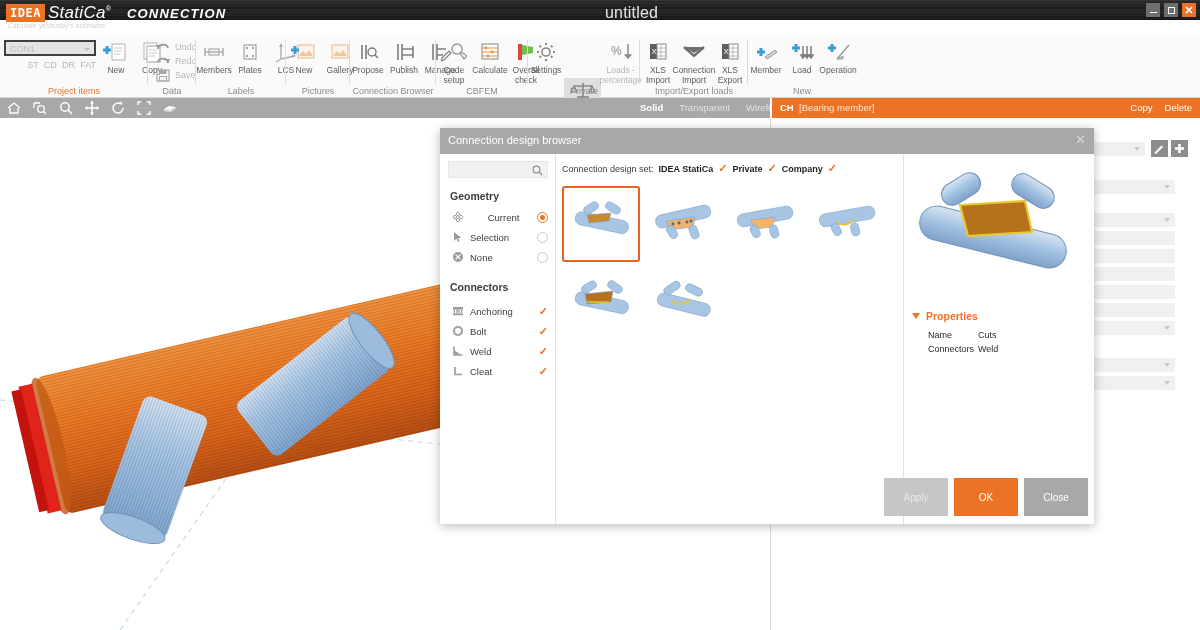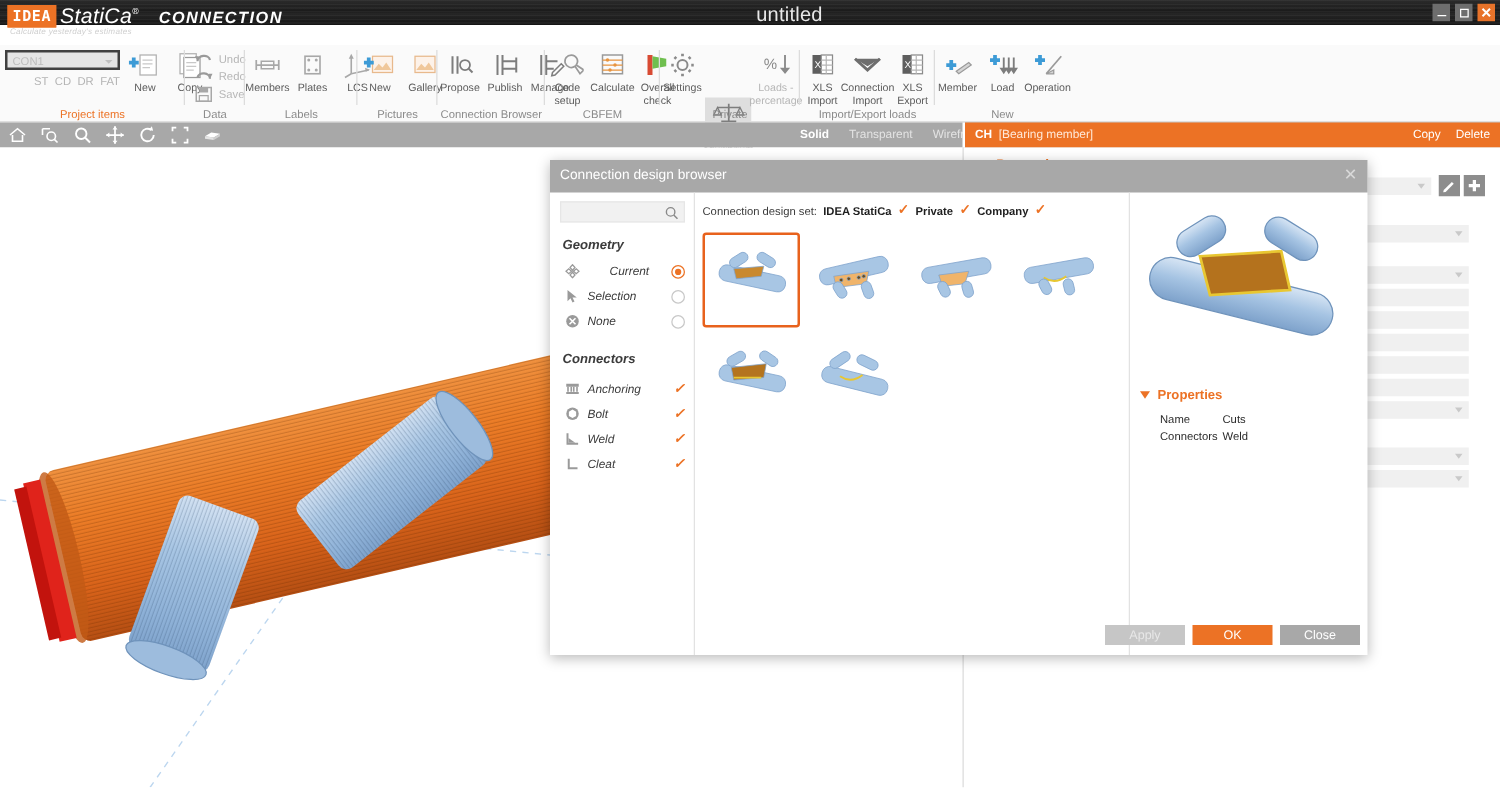--- a/index.html
+++ b/index.html
@@ -205,21 +205,21 @@
   .preview { position: absolute; left: 6px; top: 6px; width: 178px; height: 130px; }
   .prop-head { position: absolute; left: 8px; top: 156px; display: flex; align-items: center; gap: 6px; }
   .prop-head .tri { border-left: 4px solid transparent; border-right: 4px solid transparent;
     border-top: 6px solid #ec7225; }
   .prop-head .txt { font-size: 10.5px; color: #ec7225; font-weight: bold; }
   .prop-tbl { position: absolute; left: 22px; top: 174px; font-size: 9px; color: #2a2a2a; }
   .prop-tbl tr td { padding: 0 0 2px 0; }
   .prop-tbl tr td:first-child { width: 48px; }
 
   .dlg-foot { position: absolute; right: 6px; bottom: 8px; display: flex; gap: 6px; }
-  .dbtn { width: 64px; height: 16px; display: flex; align-items: center; justify-content: center;
+  .dbtn { width: 64px; height: 38px; display: flex; align-items: center; justify-content: center;
     font-size: 10px; color: #ffffff; background: #a8a8a8; cursor: pointer; }
   .dbtn.dis { background: #c6c6c6; color: #e7e7e7; }
   .dbtn.primary { background: #ec7225; }
 </style>
 </head>
 <body>
 
 <div id="app">
 
   <div class="titlebar">
@@ -688,21 +688,21 @@
 
     <div class="dlg-left">
       <div class="search-box">
         <input type="text" placeholder="" style="">
         <svg class="mag" width="11" height="11" viewBox="0 0 11 11">
             <circle cx="4.5" cy="4.5" r="3.4" fill="none" stroke="#8a8a8a" stroke-width="1.1"></circle>
             <path d="M7 7 L10 10" stroke="#8a8a8a" stroke-width="1.2"></path>
           </svg>
       </div>
 
-      <div style="position:absolute; left:10px; top:36px; width:98px;font-style:italic;">
+      <div style="position:absolute; left:10px; top:36px; width:98px;">
         <div class="sec-title">Geometry</div>
 
         <div class="opt-row" style="margin-top:5px;text-align:center;">
           <span class="oi">
             <svg width="12" height="12" viewBox="0 0 12 12">
                 <path d="M6 .8 L8 3 L6 5.2 L4 3 Z M6 6.8 L8 9 L6 11.2 L4 9 Z M.8 6 L3 4 L5.2 6 L3 8 Z M6.8 6 L9 4 L11.2 6 L9 8 Z" fill="none" stroke="#9a9a9a" stroke-width="1"></path>
               </svg>
           </span>
           <span class="ol">Current</span>
           <span class="radio on">

